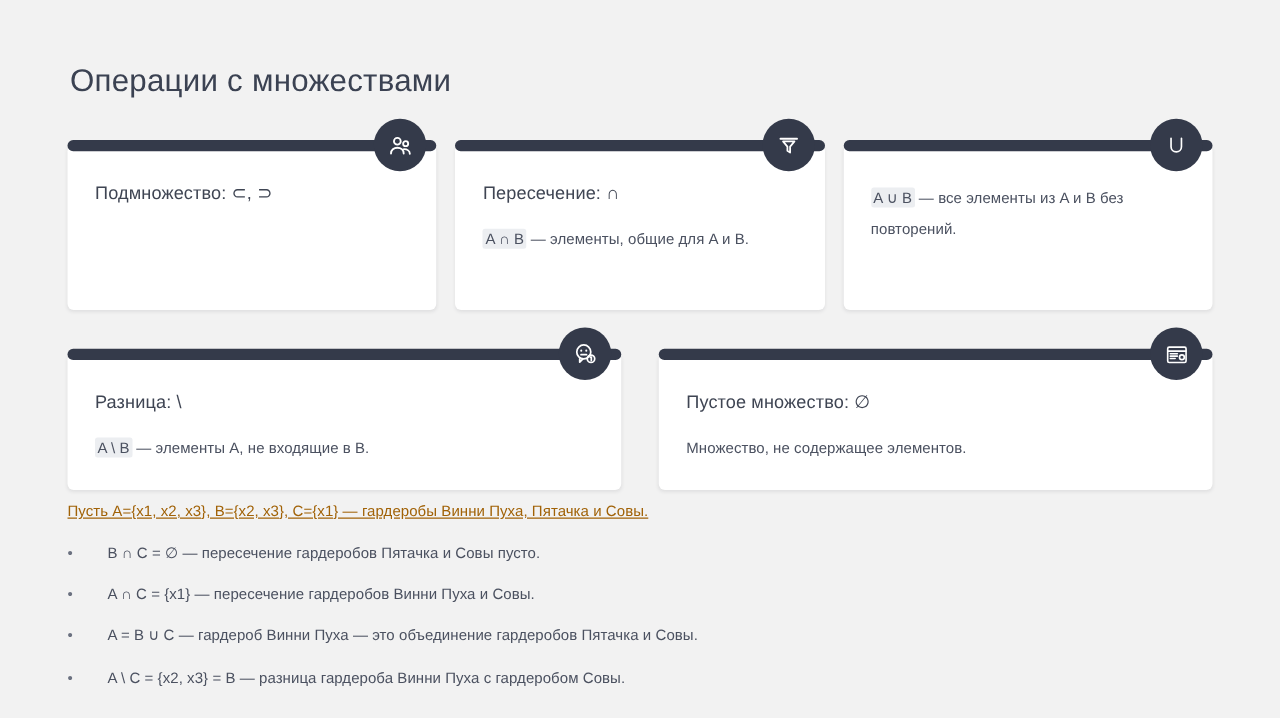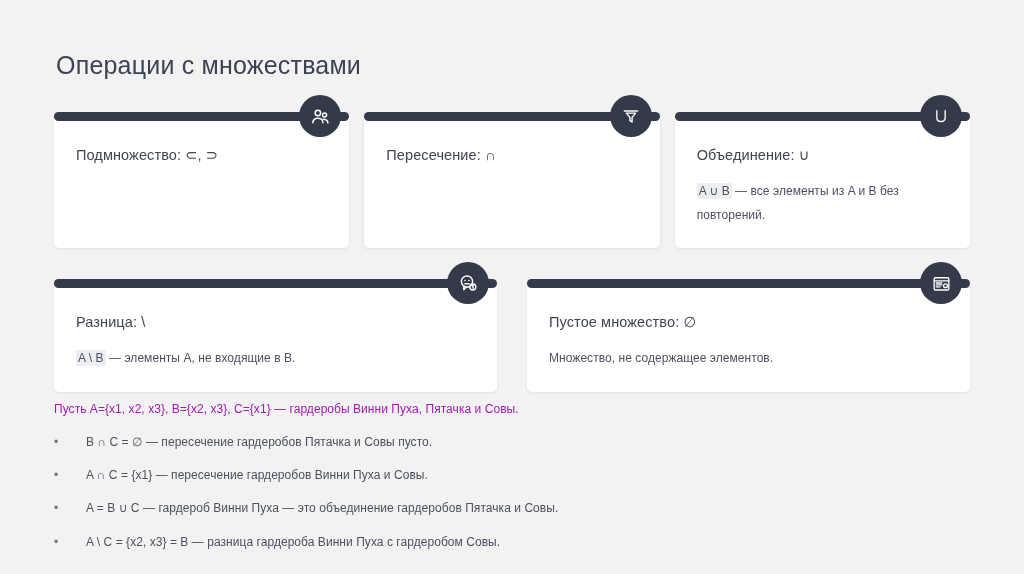--- a/index.html
+++ b/index.html
@@ -125,22 +125,23 @@
   .notes {
     position: absolute;
     left: 54px;
     top: 400px;
     width: 920px;
   }
   .notes-lead {
     margin: 0 0 16px 0;
     font-size: 12px;
     line-height: 1.5;
-    color: #a21caf;
+    color: #a16207;
     letter-spacing: 0.05px;
+    text-decoration: underline;
   }
   .notes-list {
     list-style: none;
     margin: 0;
     padding: 0;
   }
   .notes-list li {
     position: relative;
     padding-left: 32px;
     margin-bottom: 17px;
@@ -182,30 +183,30 @@
 
     <div class="card">
       <div class="card-bar"></div>
       <div class="card-badge badge-pos-right">
         <svg width="20" height="20" viewBox="0 0 24 24" fill="none" stroke="#ffffff" stroke-width="1.7" stroke-linecap="round" stroke-linejoin="round">
           <line x1="4" y1="6" x2="20" y2="6"></line>
           <path d="M6.5 8.5h11l-4.2 5.1v5.6l-2.6-1.6v-4z"></path>
         </svg>
       </div>
       <p class="card-heading">Пересечение: ∩</p>
+      <p class="card-body"><span class="formula">A ∩ B</span><span> — элементы, общие для A и B.</span></p>
     </div>
 
     <div class="card">
       <div class="card-bar"></div>
       <div class="card-badge badge-pos-right">
         <svg width="20" height="20" viewBox="0 0 24 24" fill="none" stroke="#ffffff" stroke-width="1.6" stroke-linecap="round" stroke-linejoin="round">
           <path d="M7 5.5v8.2c0 2.9 2.2 4.9 5 4.9s5-2 5-4.9V5.5"></path>
         </svg>
       </div>
-      <p class="card-heading">Объединение: ∪</p>
       <p class="card-body"><span class="formula">A ∪ B</span><span> — все элементы из A и B без повторений.</span></p>
     </div>
 
   </div>
 
   <div class="cards-row row-2">
 
     <div class="card">
       <div class="card-bar"></div>
       <div class="card-badge badge-pos-right">

